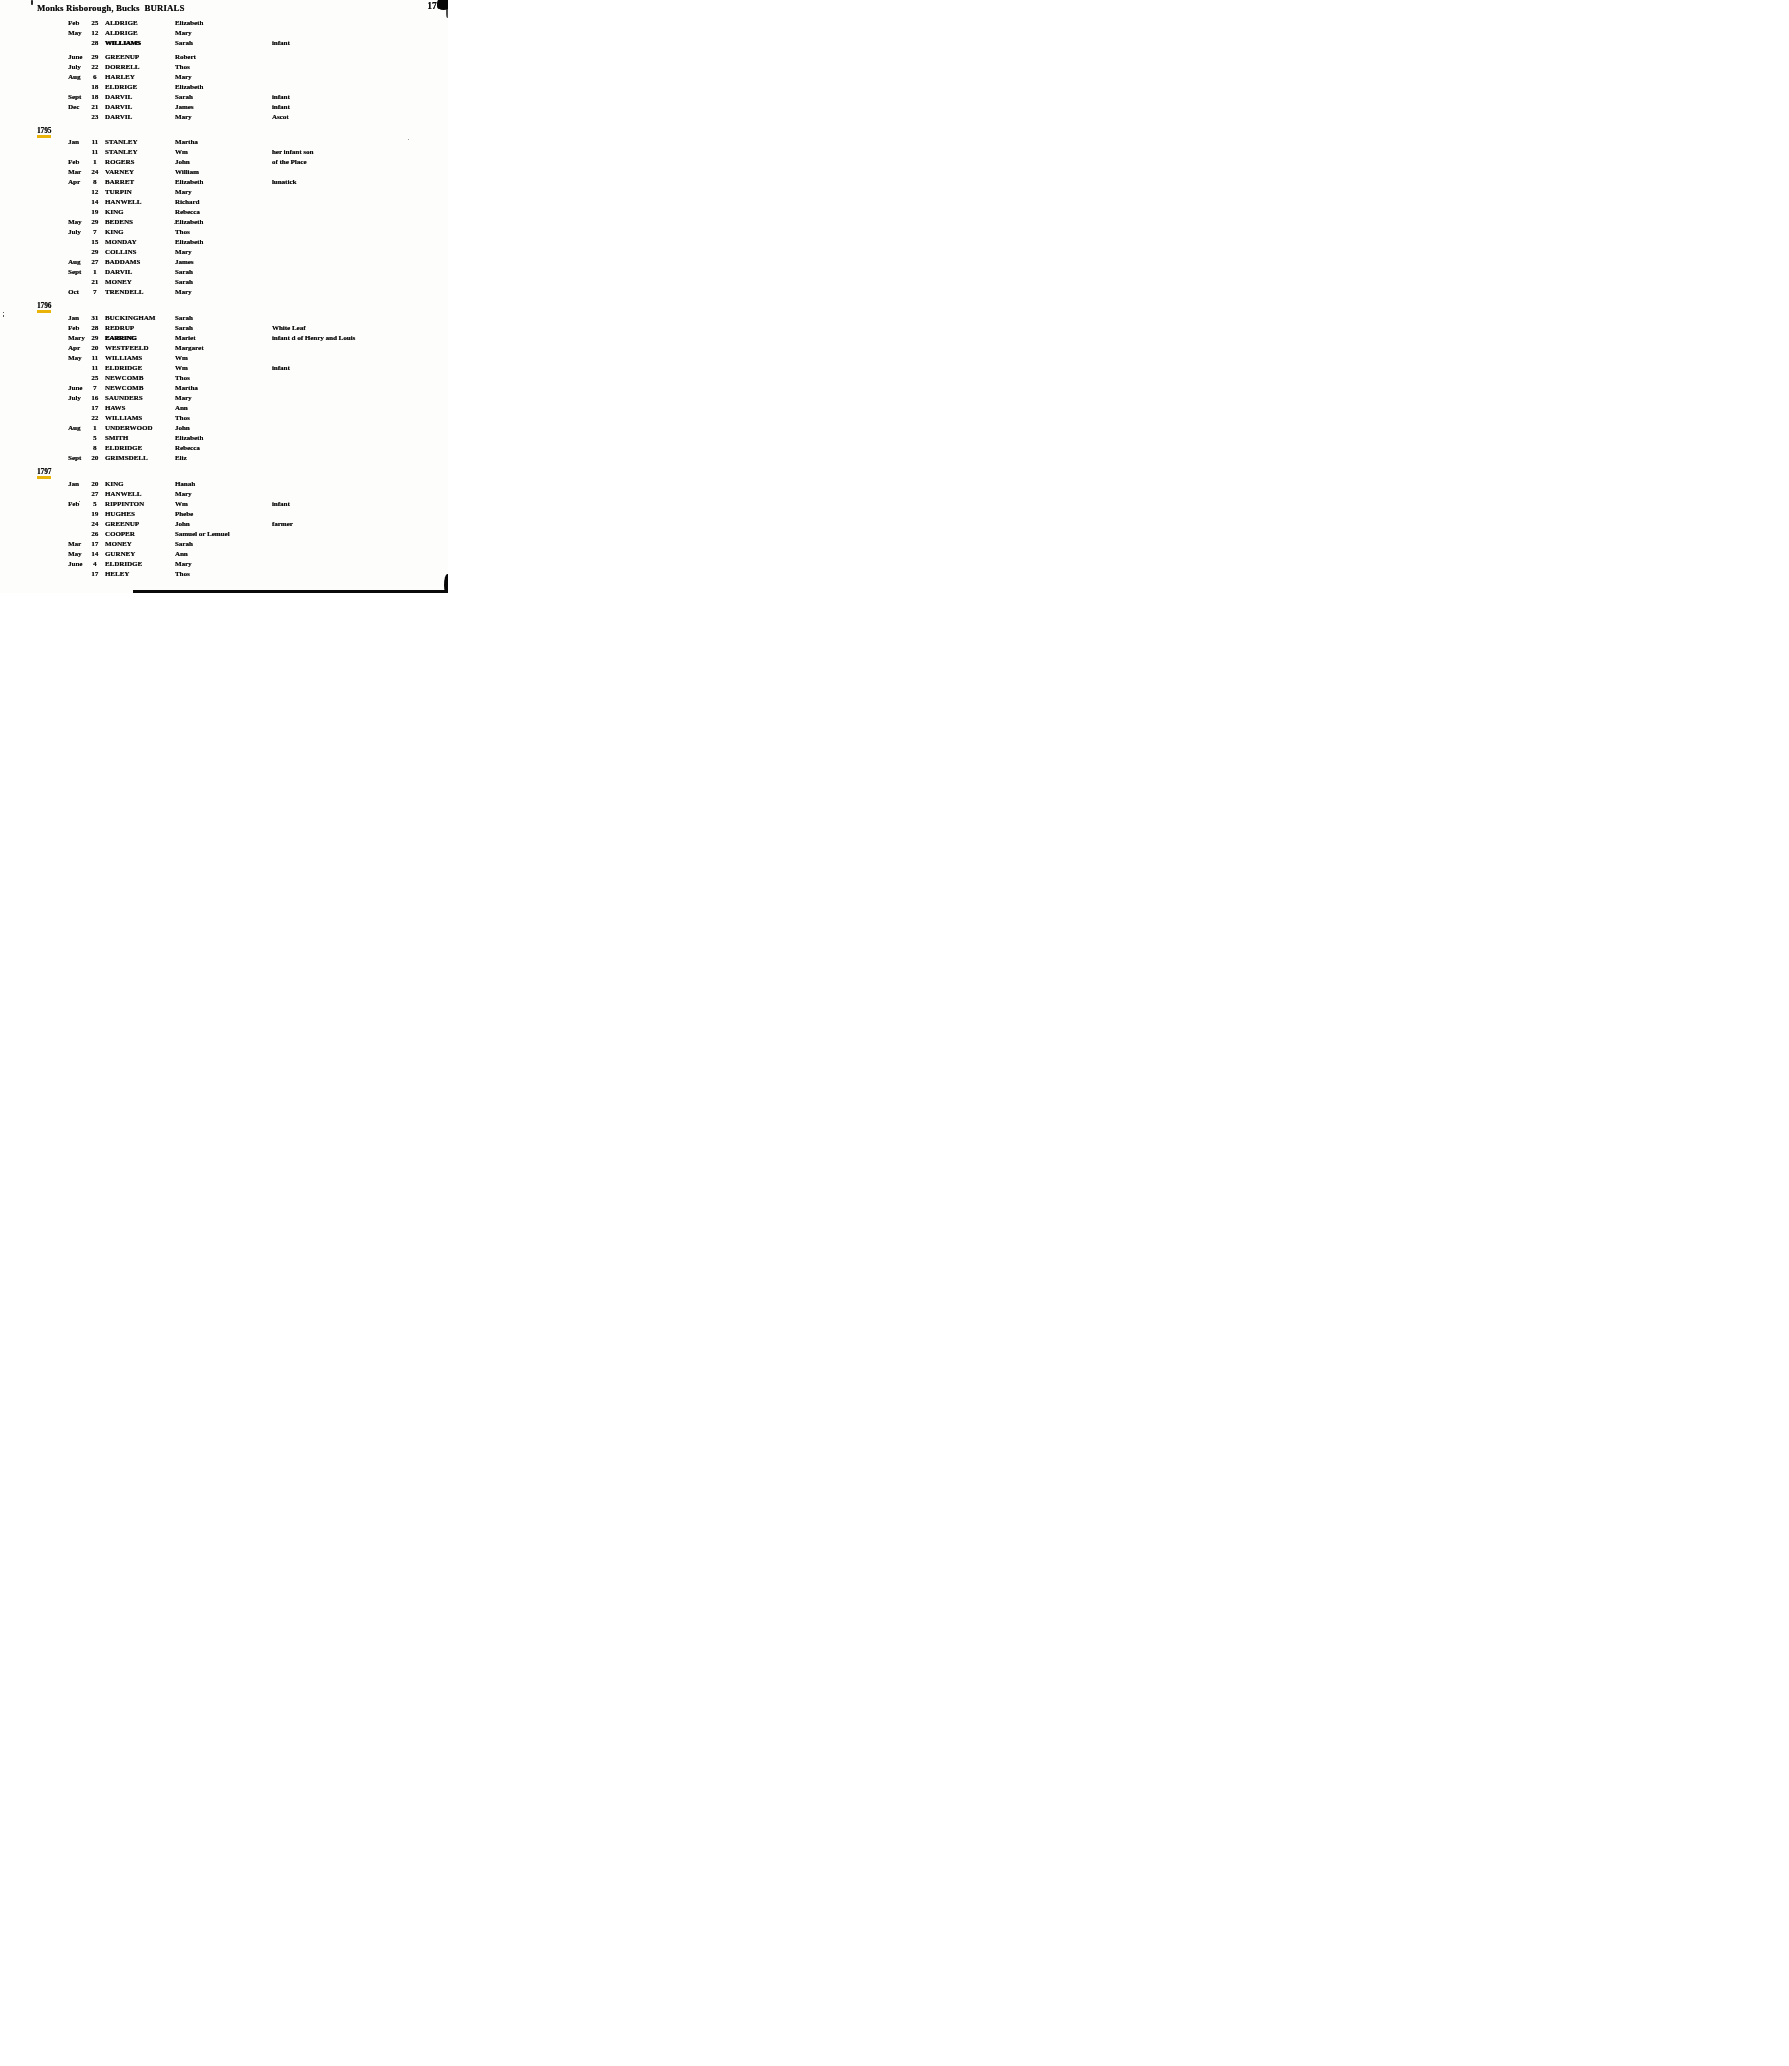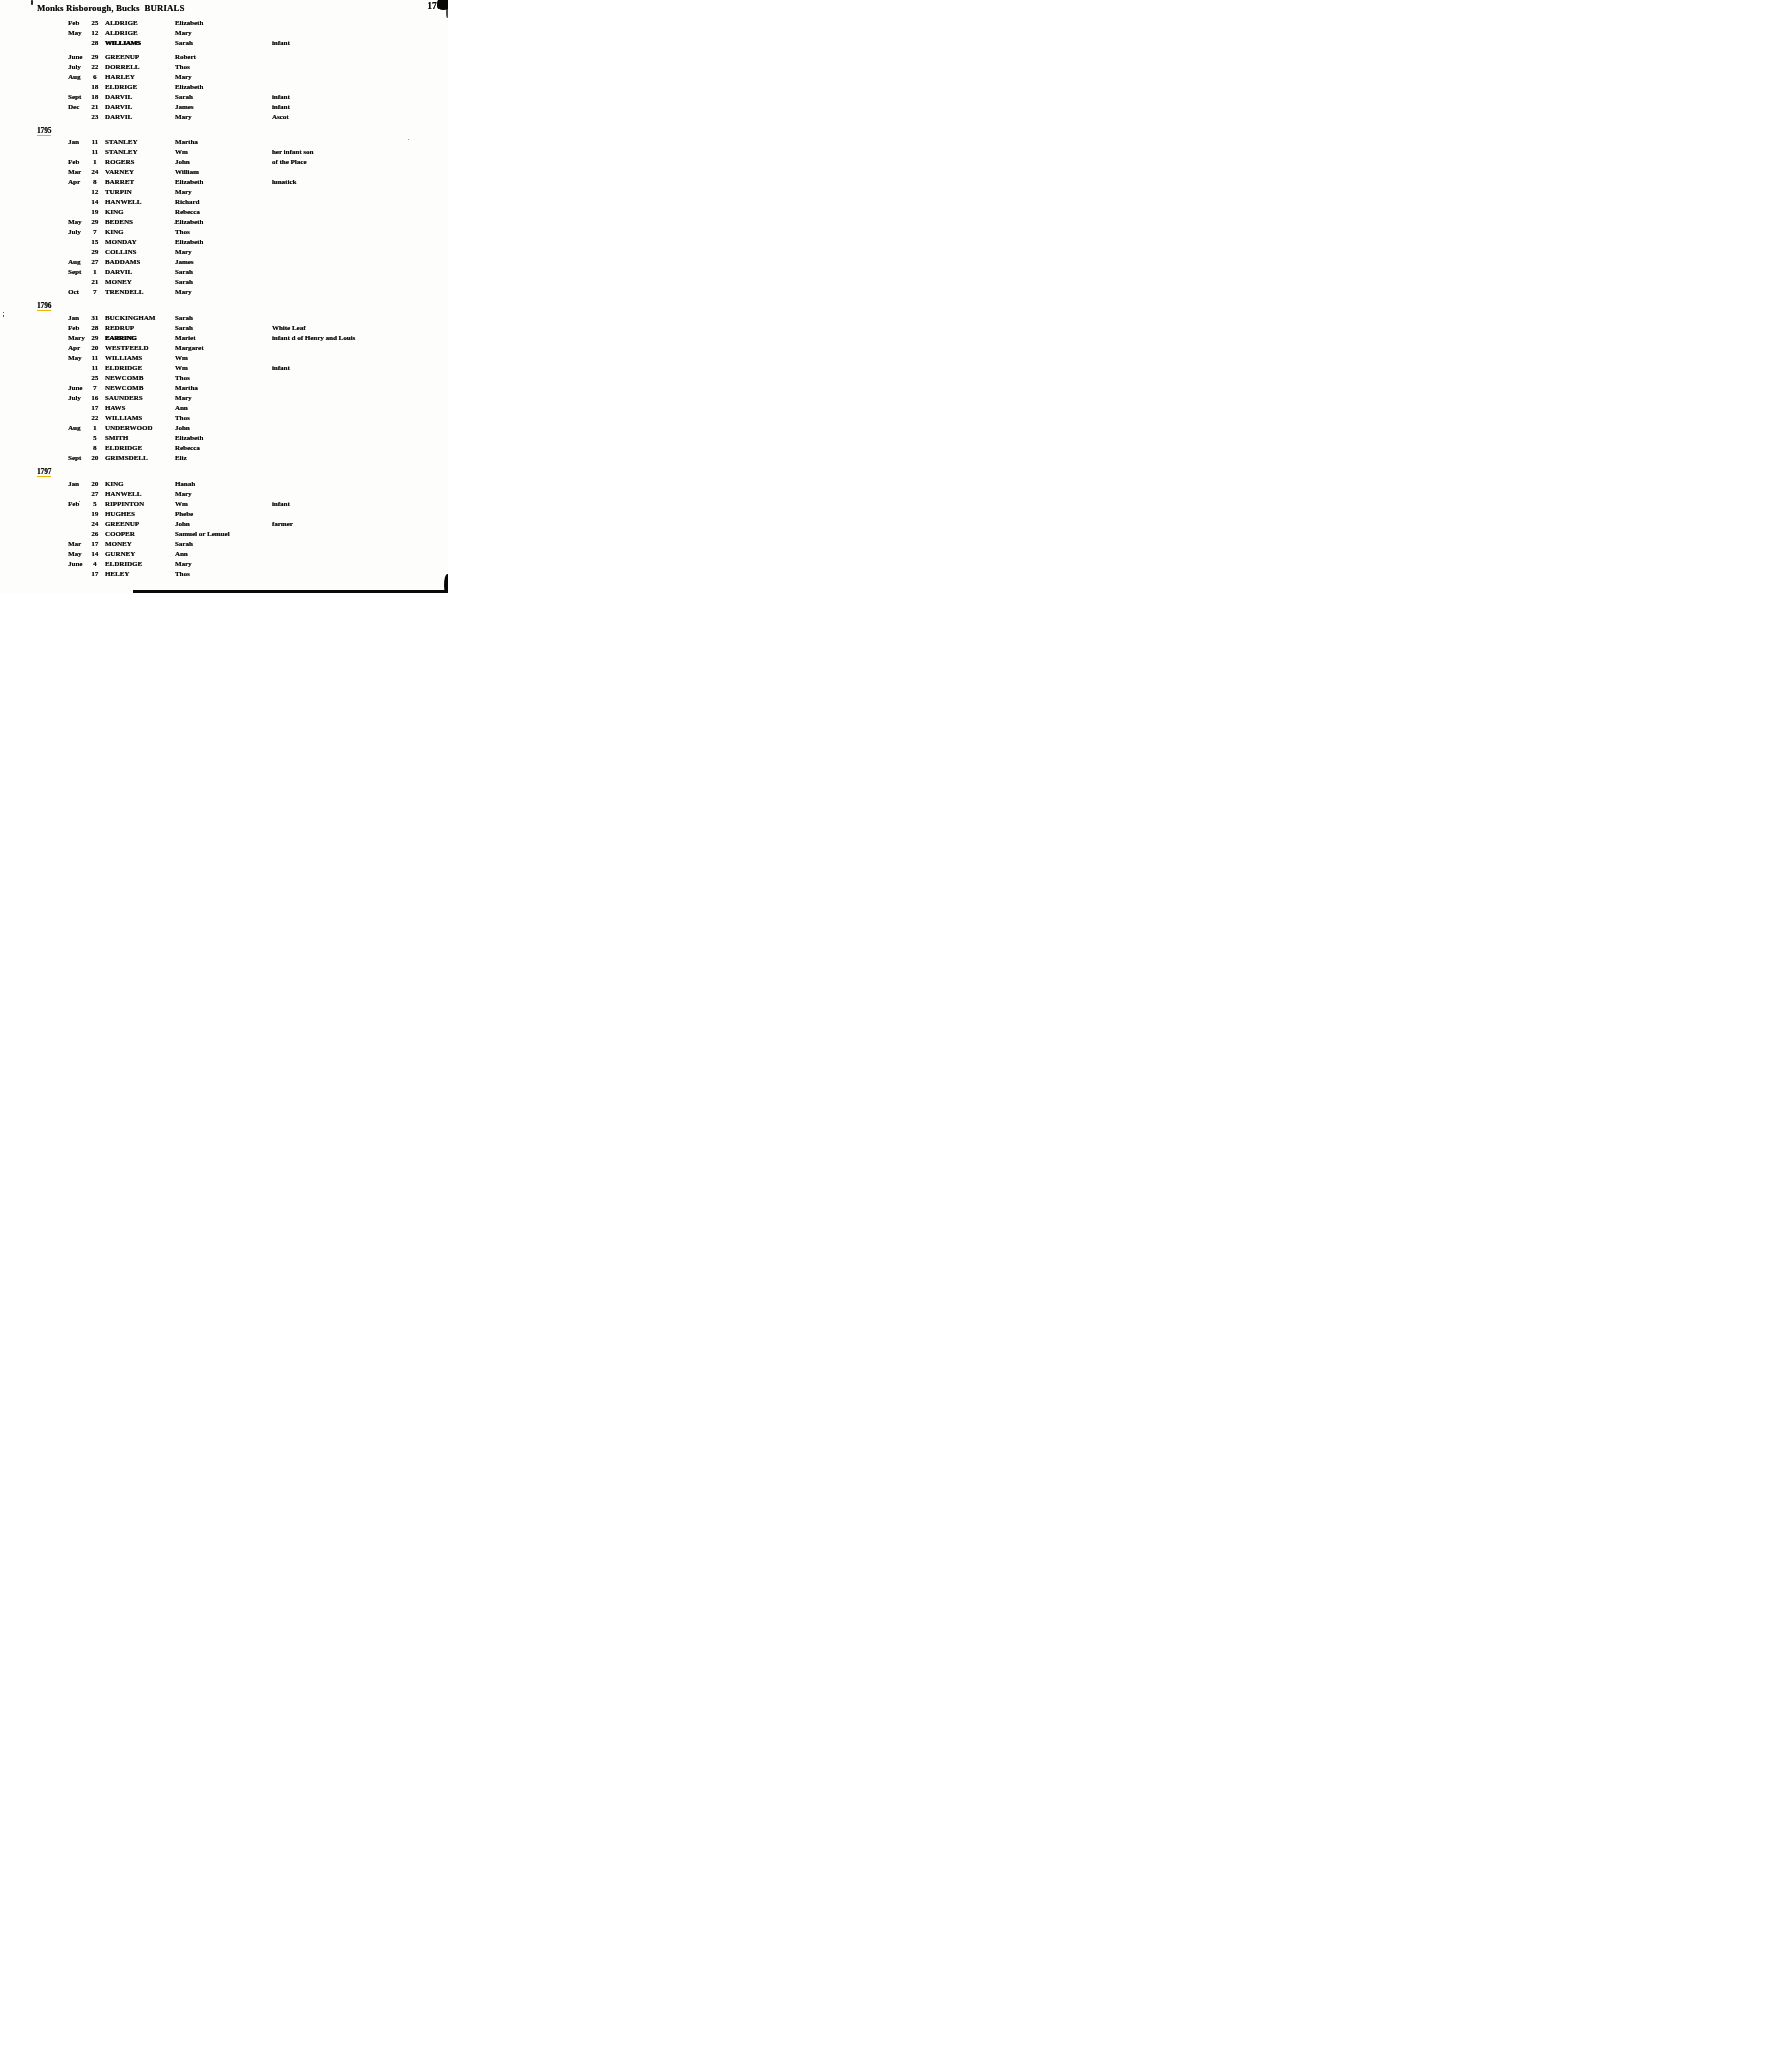--- a/index.html
+++ b/index.html
@@ -12,21 +12,21 @@
   }
   .doc-header{padding:2.5px 0 0 37px;}
   .doc-title{font-size:8.7px;letter-spacing:0.2px;white-space:pre;display:inline-block;}
   .page-number{position:absolute;top:0.8px;right:6.6px;font-size:9.5px;z-index:2;}
   .register{padding:5.8px 0 0 37px;}
   .row{display:grid;grid-template-columns:22px 9.5px 70px 97px 1fr;line-height:10px;height:10px;font-size:7px;white-space:pre;margin-left:31px;}
   .row.gap{margin-top:3.3px;}
   .cell-day{text-align:center;}
   .cell-surname,.cell-forename,.cell-notes{padding-left:5.4px;}
   .year{font-size:7.2px;line-height:10px;margin:4.1px 0 1.7px;}
-  .year .yr{border-bottom:1px solid #eab308;padding-bottom:0;}
+  .year .yr{border-bottom:3px solid #eab308;padding-bottom:0;}
   .smudge{filter:blur(0.2px);text-shadow:0.5px 0 0 #000,-0.2px 0.2px 0.3px #000;letter-spacing:-0.2px;}
   
   .blob-tr{position:absolute;top:-3.3px;right:-3.7px;width:15px;height:13.2px;background:#060606;border-radius:48% 18% 55% 42%;z-index:3;}
   .streak-tr{position:absolute;top:9px;right:-0.8px;width:2.9px;height:9px;background:#111;opacity:.75;border-radius:0 0 60% 60%;z-index:3;}
   .blob-br{position:absolute;bottom:-2.5px;right:-2.1px;width:6.6px;height:21.5px;background:#070707;border-radius:55% 10% 10% 55%;}
   .bottom-bar{position:absolute;bottom:0;left:133px;right:0;height:2.9px;background:#0a0a0a;}
   .speck{position:absolute;background:#2a2a2a;border-radius:50%;}
   .s1{left:31px;top:0;width:2.1px;height:4.5px;border-radius:0.8px;}
   .s2{left:2.5px;top:312px;width:1.2px;height:1.2px;}
   .s3{left:2.5px;top:315px;width:1.2px;height:1.7px;}

